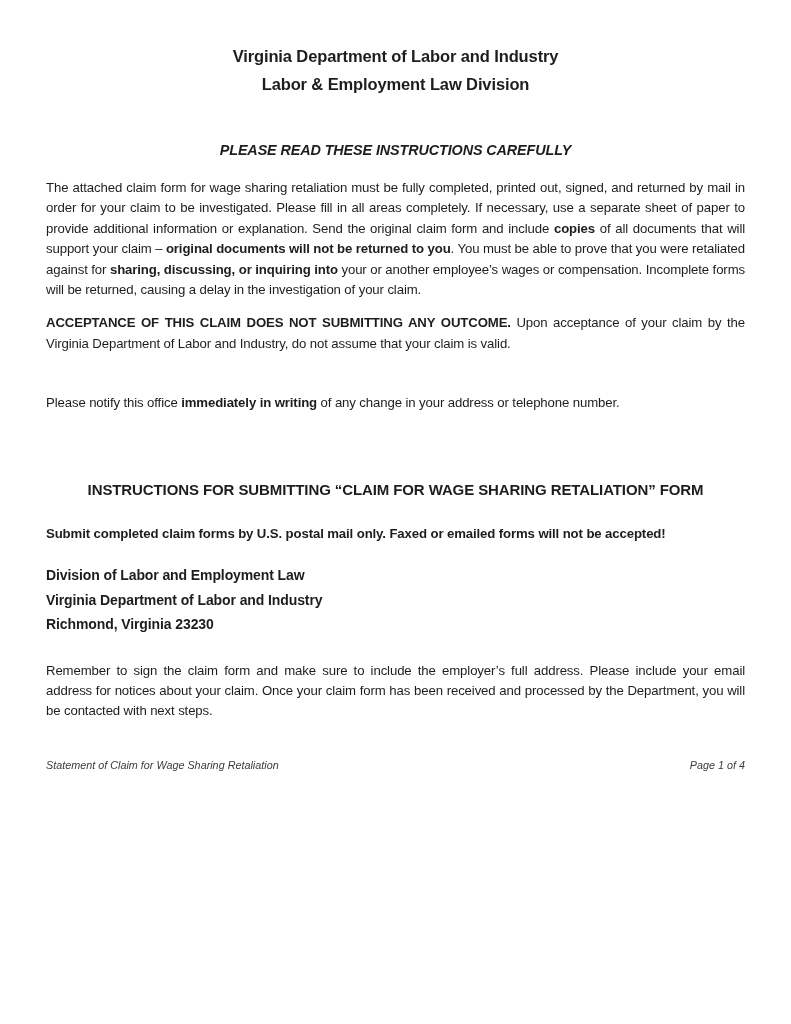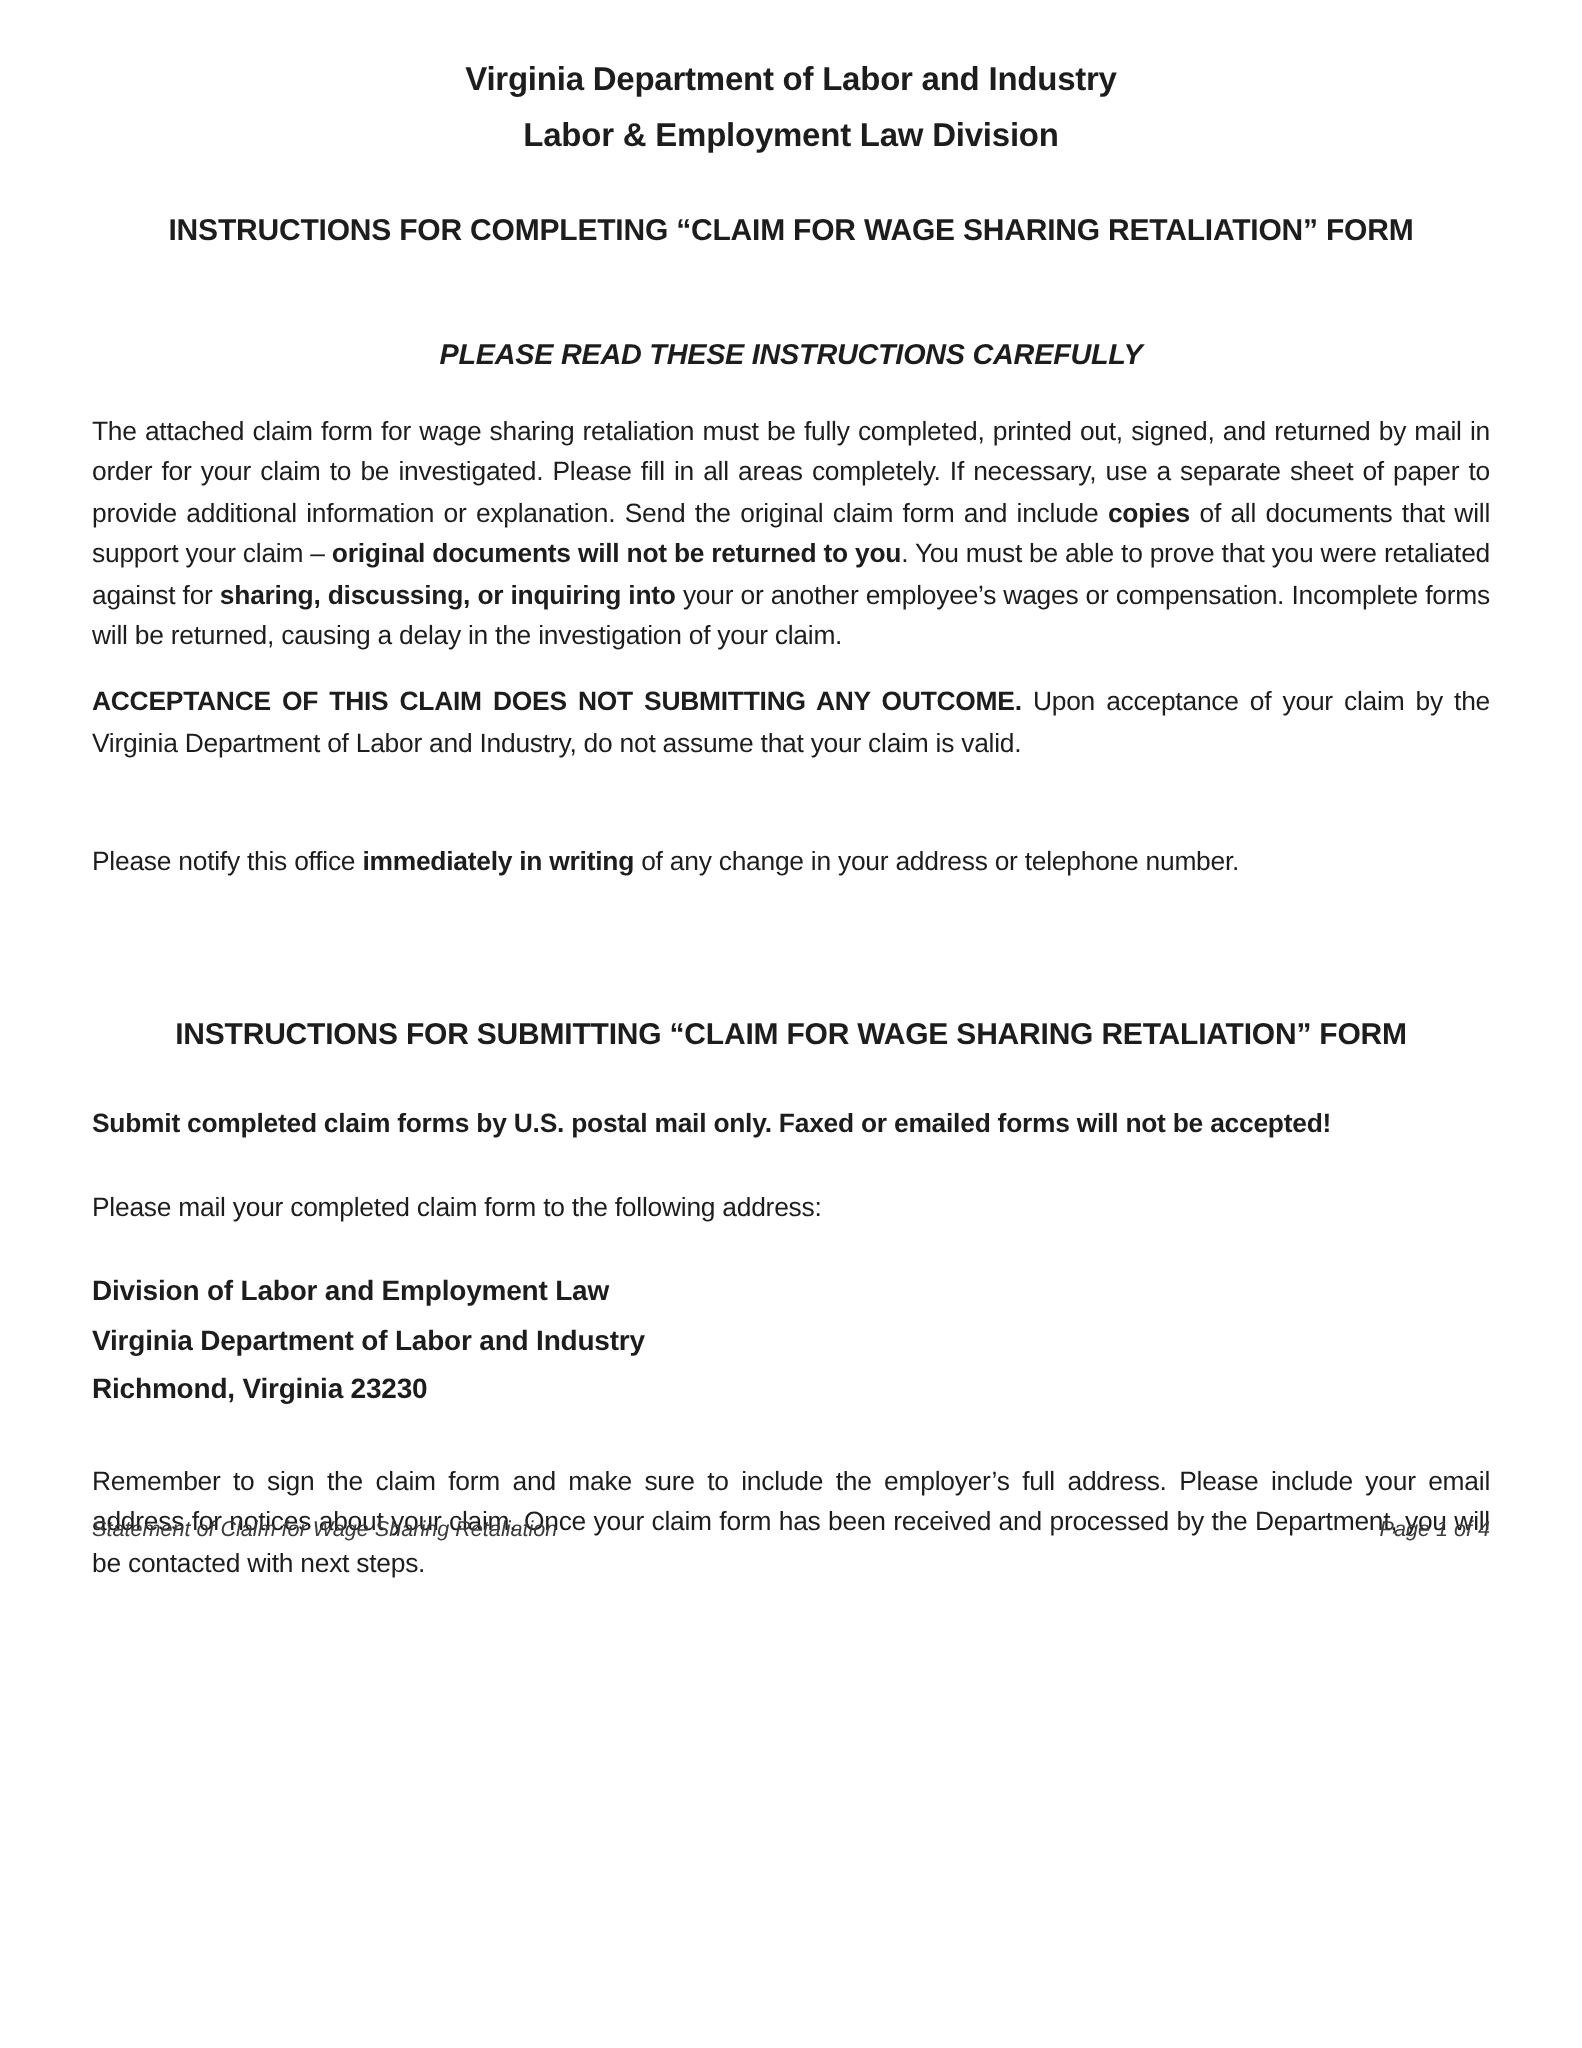--- a/index.html
+++ b/index.html
@@ -8,21 +8,21 @@
     position: relative;
     width: 791px;
     height: 816px;
     margin: 0 auto;
     background: #ffffff;
     font-family: "Liberation Sans", "DejaVu Sans", sans-serif;
     color: #1d1d1d;
     font-size: 13.2px;
     line-height: 20.4px;
     letter-spacing: -0.12px;
-    padding: 26px 46px 0 46px;
+    padding: 42px 46px 0 46px;
     overflow: hidden;
   }
   .org-title {
     font-size: 16.5px;
     line-height: 28px;
     font-weight: bold;
     text-align: center;
   }
   .section-heading {
     margin-top: 24px;
@@ -71,35 +71,33 @@
   }
 </style>
 </head>
 <body>
 
 <div class="page">
 
   <div class="org-title">Virginia Department of Labor and Industry</div>
   <div class="org-title">Labor &amp; Employment Law Division</div>
 
-  <div class="section-heading">INSTRUCTIONS FOR COMPLETING “CLAIM FOR WAGE SHARING RETALIATION” FORM</div>
 
   <div class="read-carefully">PLEASE READ THESE INSTRUCTIONS CAREFULLY</div>
 
   <p class="para"><span>The attached claim form for wage sharing retaliation must be fully completed, printed out, signed, and returned by mail in order for your claim to be investigated. Please fill in all areas completely. If necessary, use a separate sheet of paper to provide additional information or explanation. Send the original claim form and include </span><b>copies</b><span> of all documents that will support your claim – </span><b>original documents will not be returned to you</b><span>. You must be able to prove that you were retaliated against for </span><b>sharing, discussing, or inquiring into</b><span> your or another employee’s wages or compensation. Incomplete forms will be returned, causing a delay in the investigation of your claim.</span></p>
 
   <p class="para-acceptance"><b>ACCEPTANCE OF THIS CLAIM DOES NOT SUBMITTING ANY OUTCOME.</b><span> Upon acceptance of your claim by the Virginia Department of Labor and Industry, do not assume that your claim is valid.</span></p>
 
   <p class="para-notify"><span>Please notify this office </span><b>immediately in writing</b><span> of any change in your address or telephone number.</span></p>
 
   <div class="section-heading submitting-heading">INSTRUCTIONS FOR SUBMITTING “CLAIM FOR WAGE SHARING RETALIATION” FORM</div>
 
   <p class="postal-only">Submit completed claim forms by U.S. postal mail only. Faxed or emailed forms will not be accepted!</p>
 
-  <p class="mail-to">Please mail your completed claim form to the following address:</p>
 
   <div class="address-block">
     <div>Division of Labor and Employment Law</div>
     <div>Virginia Department of Labor and Industry</div>
     <div>Richmond, Virginia 23230</div>
   </div>
 
   <p class="para-reminder">Remember to sign the claim form and make sure to include the employer’s full address. Please include your email address for notices about your claim. Once your claim form has been received and processed by the Department, you will be contacted with next steps.</p>
 
   <div class="footer">

